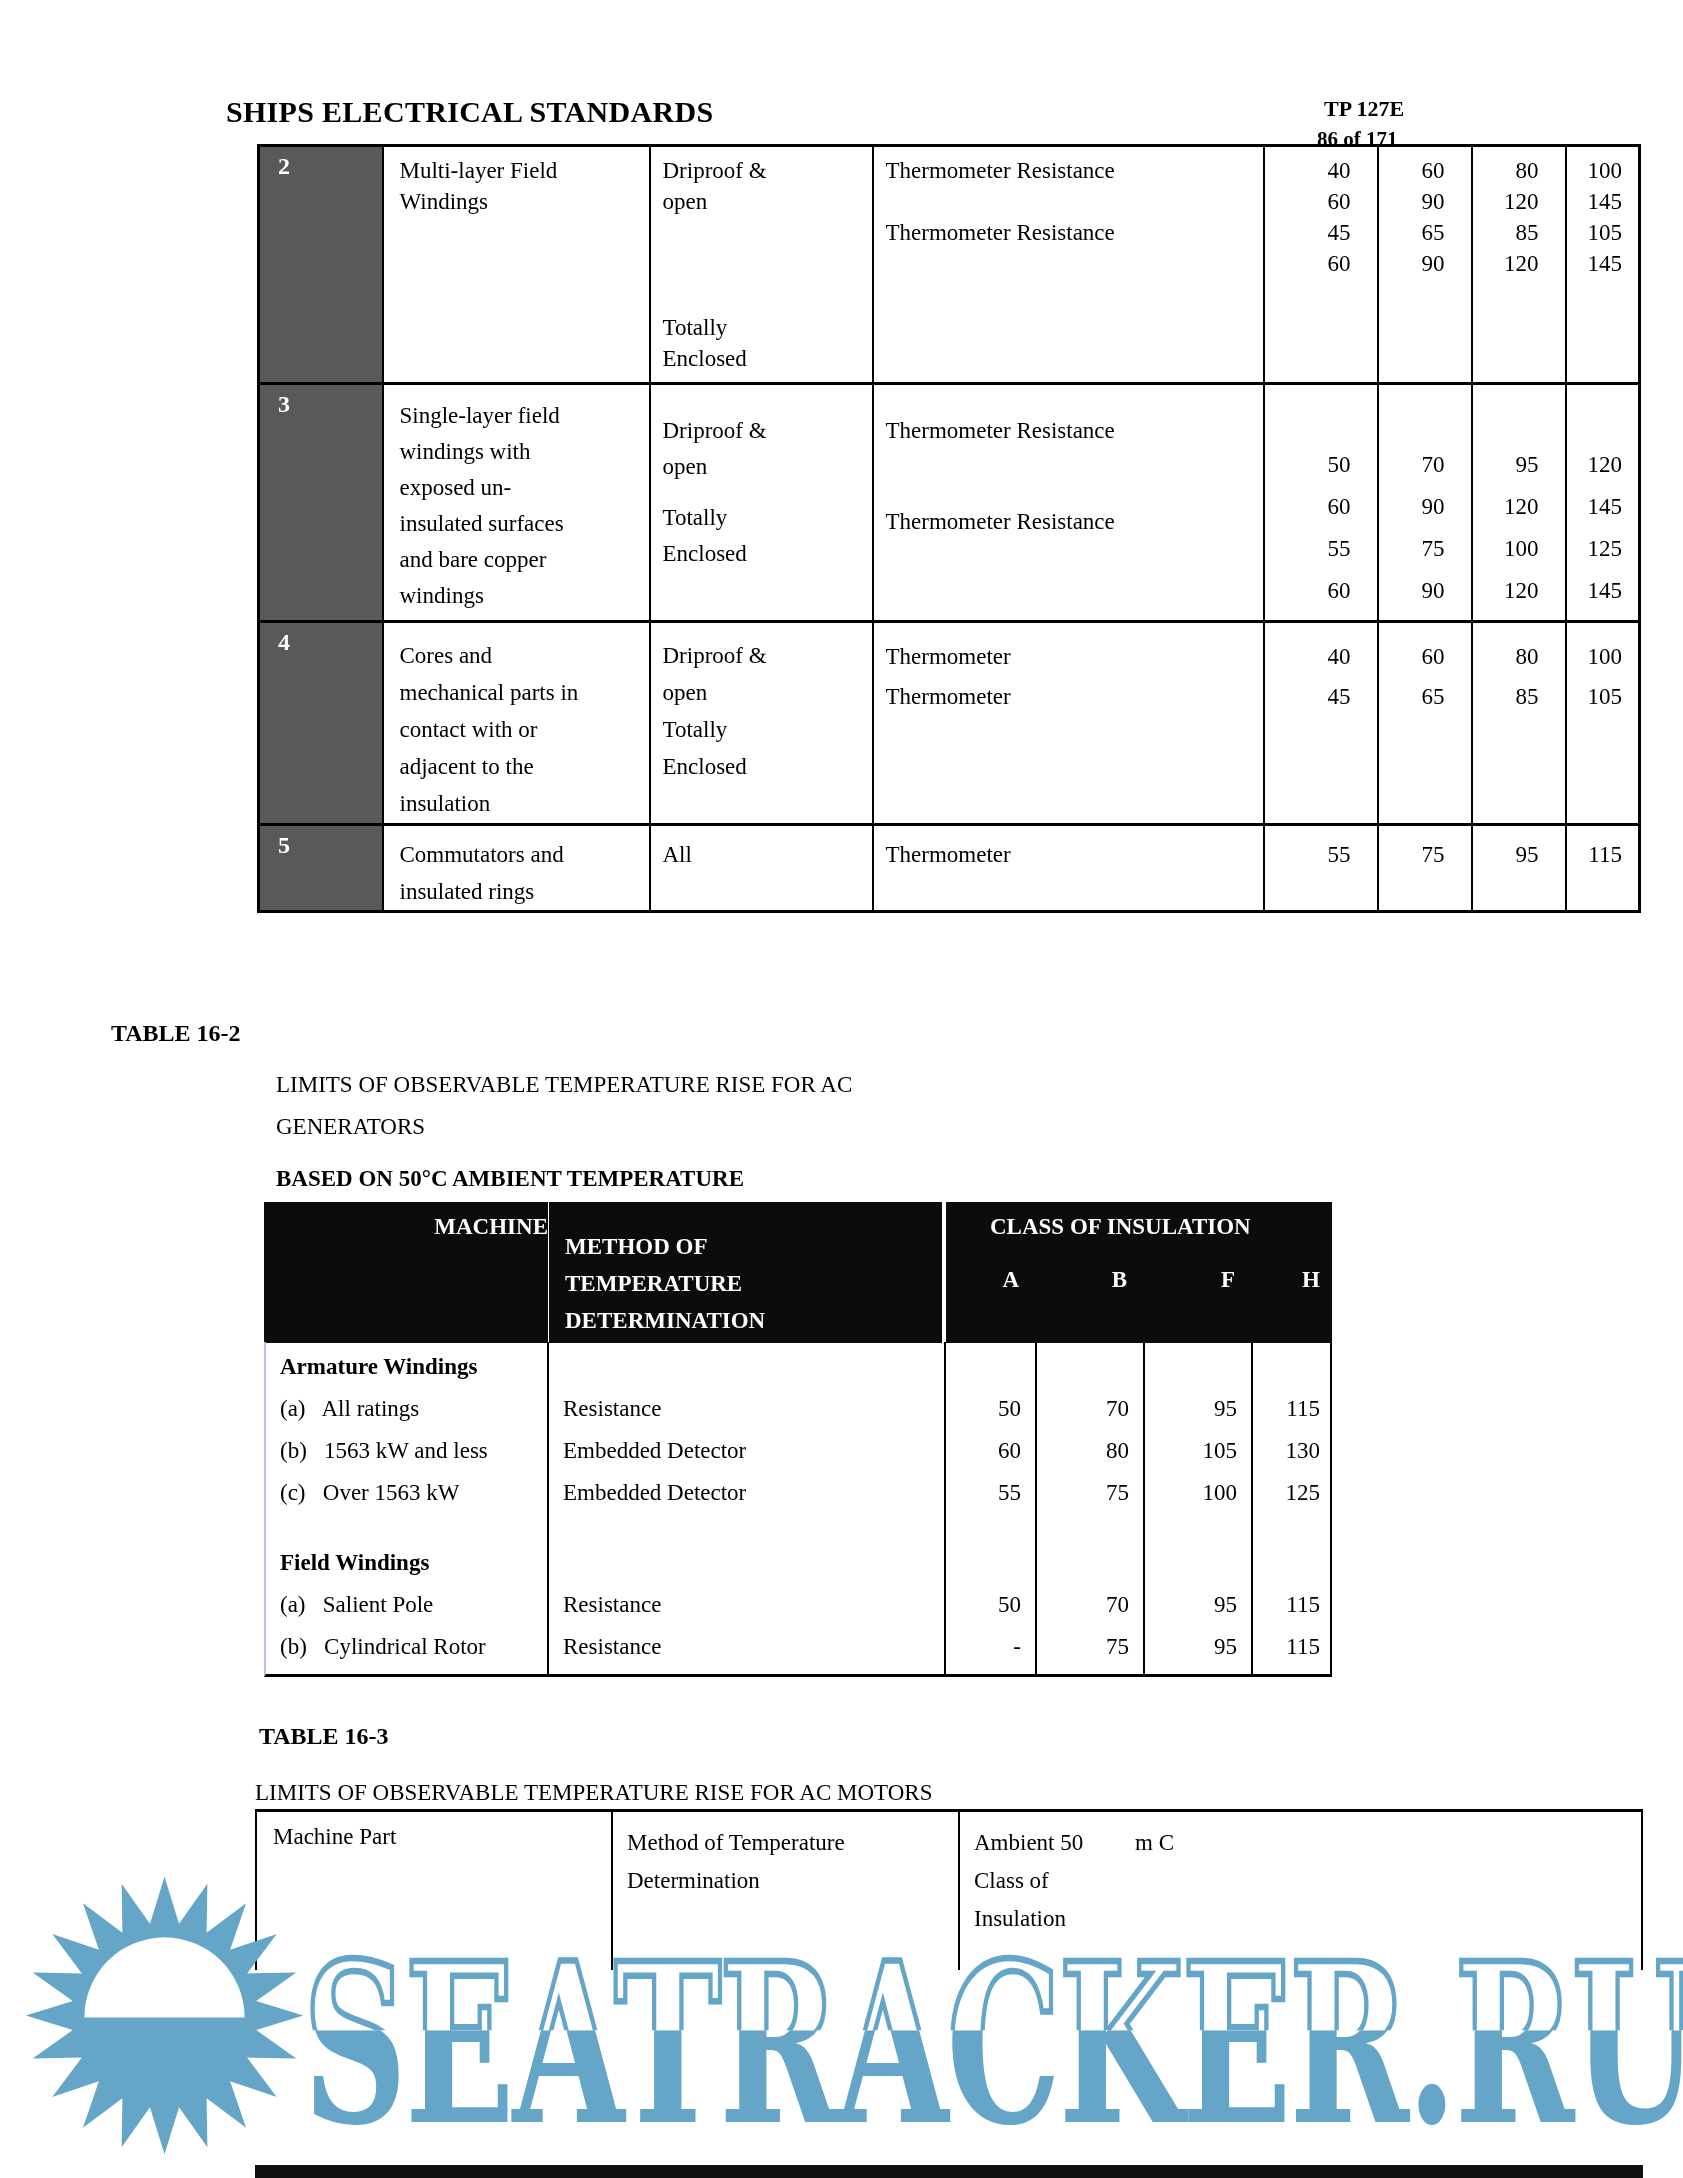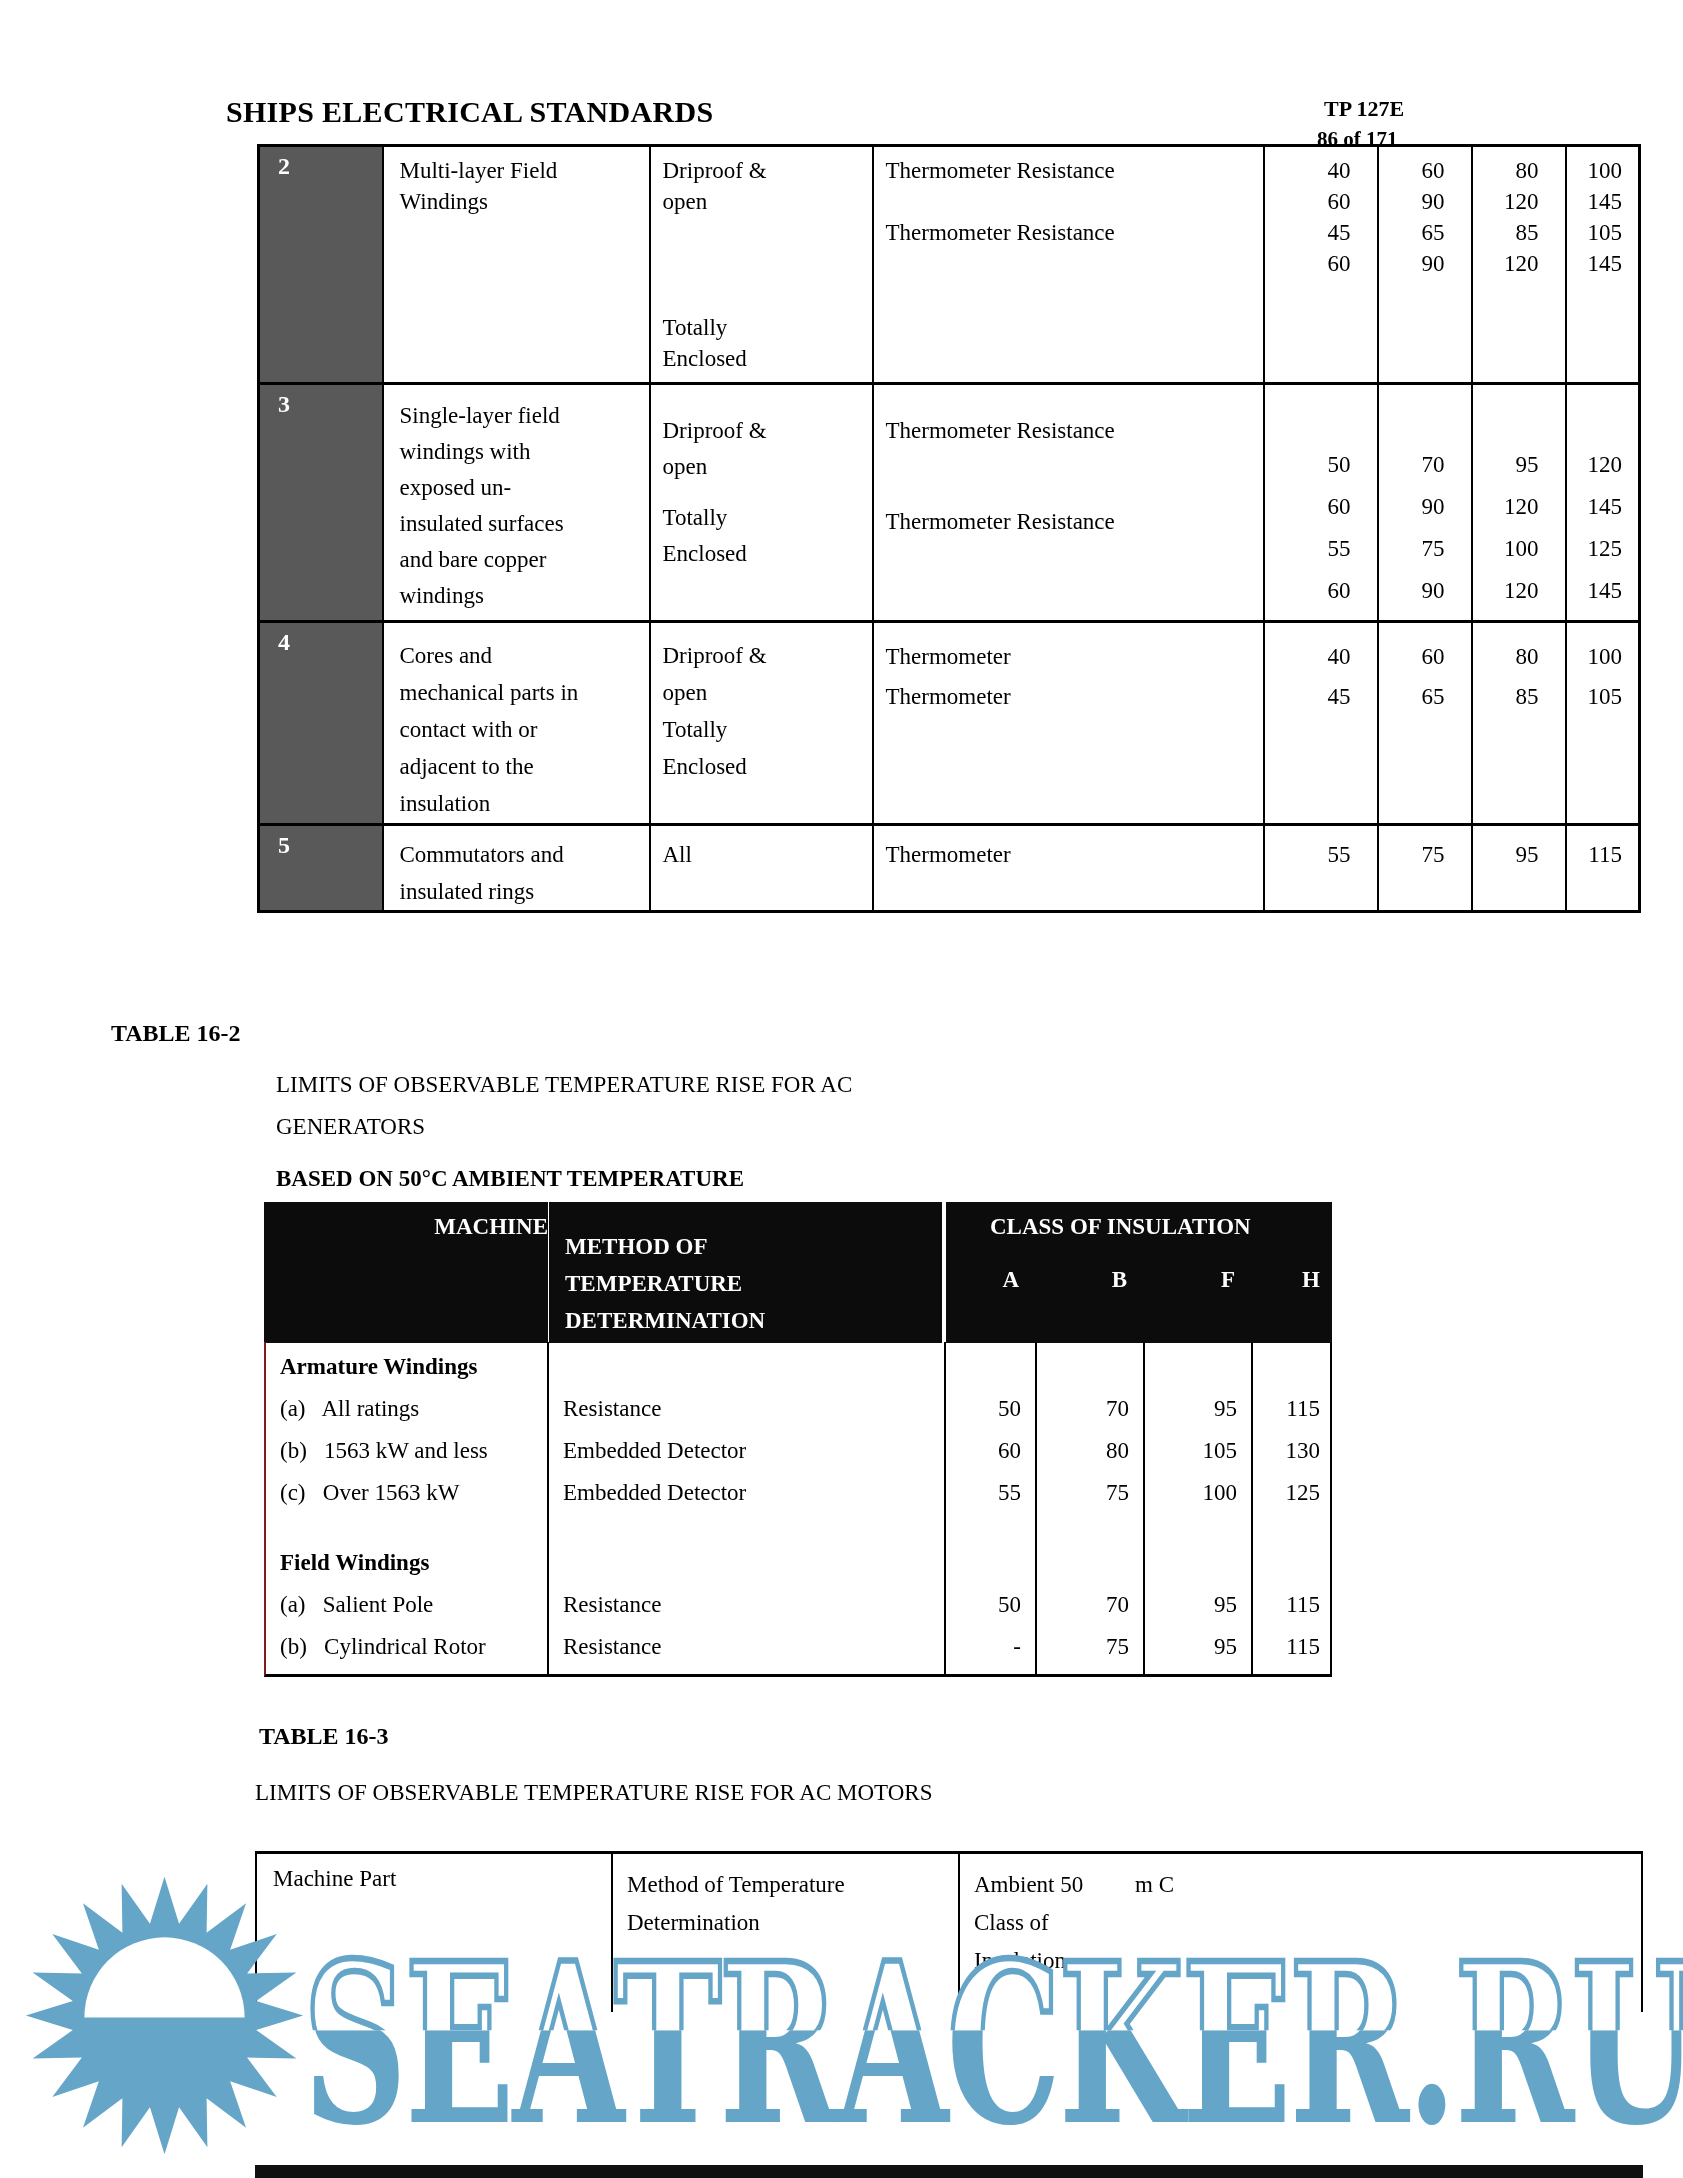--- a/index.html
+++ b/index.html
@@ -39,37 +39,37 @@
   .t2-hbox{position:absolute;top:1202px;height:141px;background:#0c0c0c;color:#fff;}
   .t2-h1{left:264px;width:284px;text-align:right;}
   .t2-h2{left:549px;width:393px;}
   .t2-h3{left:946px;width:386px;}
   .t2-hbox .txt1{padding:12px 0 0 16px;font-weight:bold;font-size:23px;}
   .t2-hbox .txt2{padding:26px 0 0 16px;font-weight:bold;font-size:23px;line-height:37px;white-space:pre;}
   .t2-hbox .txt3{padding:12px 0 0 44px;font-weight:bold;font-size:23px;}
   .t2-letter{position:absolute;top:65px;text-align:right;font-weight:bold;font-size:23px;}
   .t2-la{left:0;width:73px}.t2-lb{left:87px;width:94px}.t2-lf{left:195px;width:94px}.t2-lh{left:303px;width:71px}
   .t2-body{position:absolute;left:264px;top:1342px;width:1068px;height:335px;
-           border-left:2px solid #7f1d1d;border-right:2px solid #000;border-bottom:3px solid #000;padding-top:12px;}
+           border-left:2px solid #c4b5fd;border-right:2px solid #000;border-bottom:3px solid #000;padding-top:12px;}
   .t2-vline{position:absolute;top:0;width:2px;height:100%;background:#000;}
   .vl1{left:281px}.vl2{left:678px}.vl3{left:769px}.vl4{left:877px}.vl5{left:985px}
   .t2row{position:relative;height:42px;font-size:23px;}
   .t2gap{height:28px;}
   .t2-mach{position:absolute;left:14px;white-space:pre;}
   .t2-heading{position:absolute;left:14px;font-weight:bold;}
   .t2-meth{position:absolute;left:297px;}
   .t2-va{position:absolute;left:680px;width:75px;text-align:right;}
   .t2-vb{position:absolute;left:771px;width:92px;text-align:right;}
   .t2-vf{position:absolute;left:879px;width:92px;text-align:right;}
   .t2-vh{position:absolute;left:987px;width:67px;text-align:right;}
 
   
   .t3-label{position:absolute;left:259px;top:1723px;font-size:24px;font-weight:bold;}
   .t3-cap{position:absolute;left:255px;top:1780px;font-size:23px;}
-  .t3{position:absolute;left:255px;top:1809px;width:1388px;height:161px;border-top:3px solid #000;margin-top:42px;}
+  .t3{position:absolute;left:255px;top:1809px;width:1388px;height:161px;border-top:3px solid #000;}
   .t3 .v{position:absolute;top:0;width:2px;height:158px;background:#000;}
   .t3v1{left:0}.t3v2{left:356px}.t3v3{left:703px}.t3v4{left:1386px}
   .t3-c1{position:absolute;left:18px;top:12px;font-size:23px;}
   .t3-c2{position:absolute;left:372px;top:12px;font-size:23px;line-height:38px;white-space:pre;}
   .t3-c3{position:absolute;left:719px;top:12px;font-size:23px;line-height:38px;white-space:pre;}
   .t3-band{position:absolute;left:255px;top:2165px;width:1388px;height:13px;background:#101010;}
 
   
   .wm-sun{position:absolute;left:18px;top:1869px;width:293px;height:293px;}
   .wm-text{position:absolute;left:303px;top:1933px;width:1366px;height:183px;}

